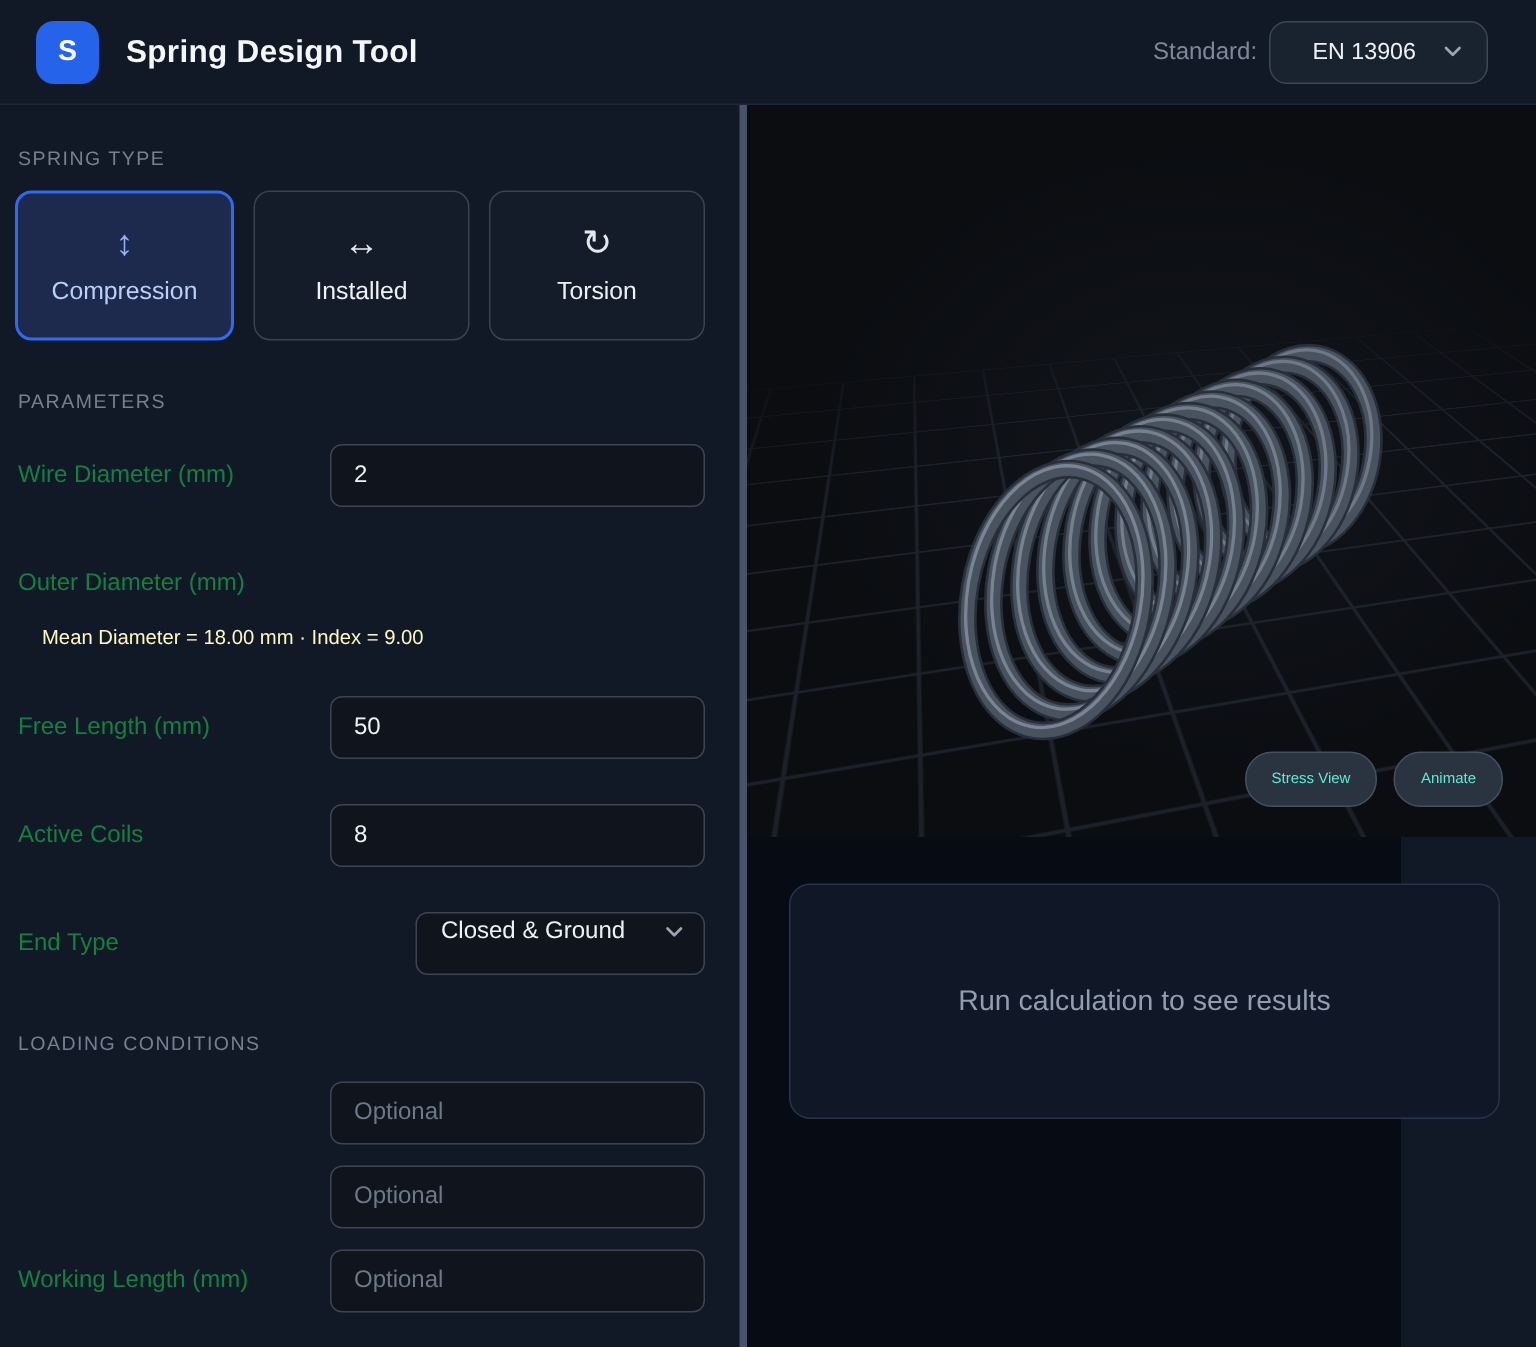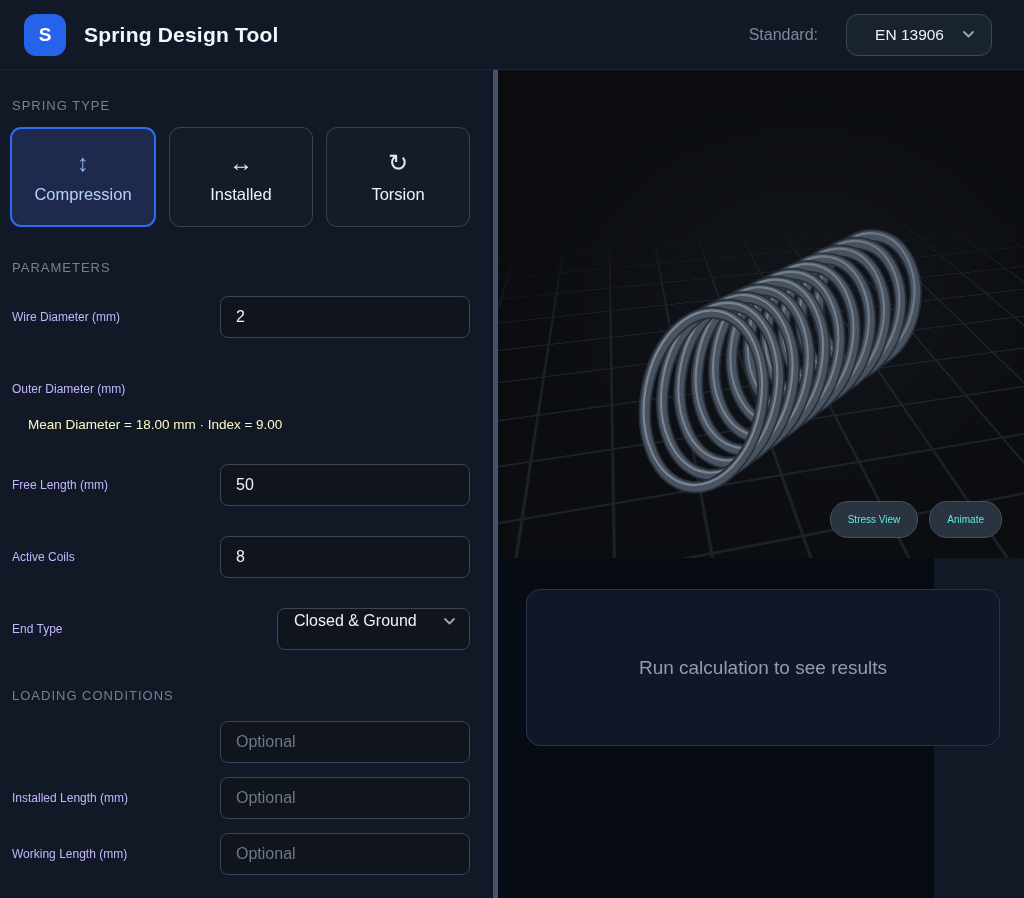--- a/index.html
+++ b/index.html
@@ -8,42 +8,42 @@
   .app { position:relative; width:1024px; height:898px; background:#111927; }
 
   
   header { position:absolute; top:0; left:0; width:1024px; height:70px;
            background:#111927; border-bottom:1px solid #1e2736;
            display:flex; align-items:center; padding:0 32px 0 24px; z-index:5; }
   .logo { width:42px; height:42px; border-radius:12px; background:#2563eb;
           display:flex; align-items:center; justify-content:center;
           font-size:19px; font-weight:bold; color:#fff; }
   .app-title { font-size:21px; font-weight:bold; color:#f3f6fa; margin-left:18px; letter-spacing:.2px; }
-  .header-right { margin-left:auto; display:flex; align-items:center; gap:28px; }
+  .header-right { margin-left:auto; display:flex; align-items:center; gap:8px; }
   .std-label { color:#7e8897; font-size:16px; }
   .std-select { display:flex; align-items:center; gap:18px; background:#19222f;
                 border:1px solid #3b4656; border-radius:12px; height:42px; padding:0 16px 0 28px;
                 color:#eef1f6; font-size:15.5px; font-family:inherit; cursor:pointer; }
 
   
   .panel { position:absolute; top:70px; left:0; width:493px; height:828px; background:#111927; }
   .scrollbar { position:absolute; top:70px; left:493px; width:5px; height:828px; background:#45536b; z-index:6; }
 
   .section-label { position:absolute; left:12px; color:#76808f; font-size:13px; letter-spacing:1px; }
 
   .type-row { position:absolute; top:57px; left:10px; width:460px; display:flex; gap:13px; }
   .type-btn { flex:1; height:100px; background:#151c29; border:1.5px solid #3a4352; border-radius:11px;
               display:flex; flex-direction:column; align-items:center; justify-content:center; gap:10px;
               color:#eef1f5; font-size:16.5px; font-family:inherit; cursor:pointer; }
   .type-btn .ticon { font-size:24px; line-height:24px; color:#e3e8ef; }
   .type-btn.selected { background:#1d2a4e; border:2px solid #2e6bf2; color:#b9d0fa; }
   .type-btn.selected .ticon { color:#8fb0f7; }
 
   .field-label { position:absolute; left:12px; height:42px; line-height:42px;
-                 color:#c4b5fd; font-size:12px; white-space:nowrap; }
+                 color:#15803d; font-size:16px; white-space:nowrap; }
   .text-input { position:absolute; left:220px; width:250px; height:42px;
                 background:#0f141d; border:1px solid #3d4454; border-radius:8px;
                 color:#eef1f6; font-size:16px; padding:0 15px; font-family:inherit; }
   .text-input::placeholder { color:#6d7888; }
   .helper { position:absolute; left:28px; color:#fef9c3; font-size:13.5px; }
 
   .fake-select { position:absolute; left:277px; width:193px; height:42px;
                  background:#0f141d; border:1px solid #3d4454; border-radius:8px;
                  display:flex; align-items:center; justify-content:space-between;
                  color:#eef1f6; font-size:16px; padding:0 13px 16px 16px; font-family:inherit; cursor:pointer; }
@@ -131,21 +131,20 @@
       <span>Closed &amp; Ground</span>
       <svg width="13" height="9" viewBox="0 0 13 9">
           <path d="M2 2 L6.5 6.5 L11 2" stroke="#9aa5b5" stroke-width="1.8" fill="none" stroke-linecap="round" stroke-linejoin="round"></path>
         </svg>
     </div>
 
     <div class="section-label" style="top:618px">LOADING CONDITIONS</div>
 
     <input class="text-input" style="top: 651px;" placeholder="Optional">
 
-    <label class="field-label" style="top:707px">Installed Length (mm)</label>
     <input class="text-input" style="top: 707px;" placeholder="Optional">
 
     <label class="field-label" style="top:763px">Working Length (mm)</label>
     <input class="text-input" style="top: 763px;" placeholder="Optional">
 
   </aside>
 
   <div class="scrollbar"></div>
 
   <div class="right">

